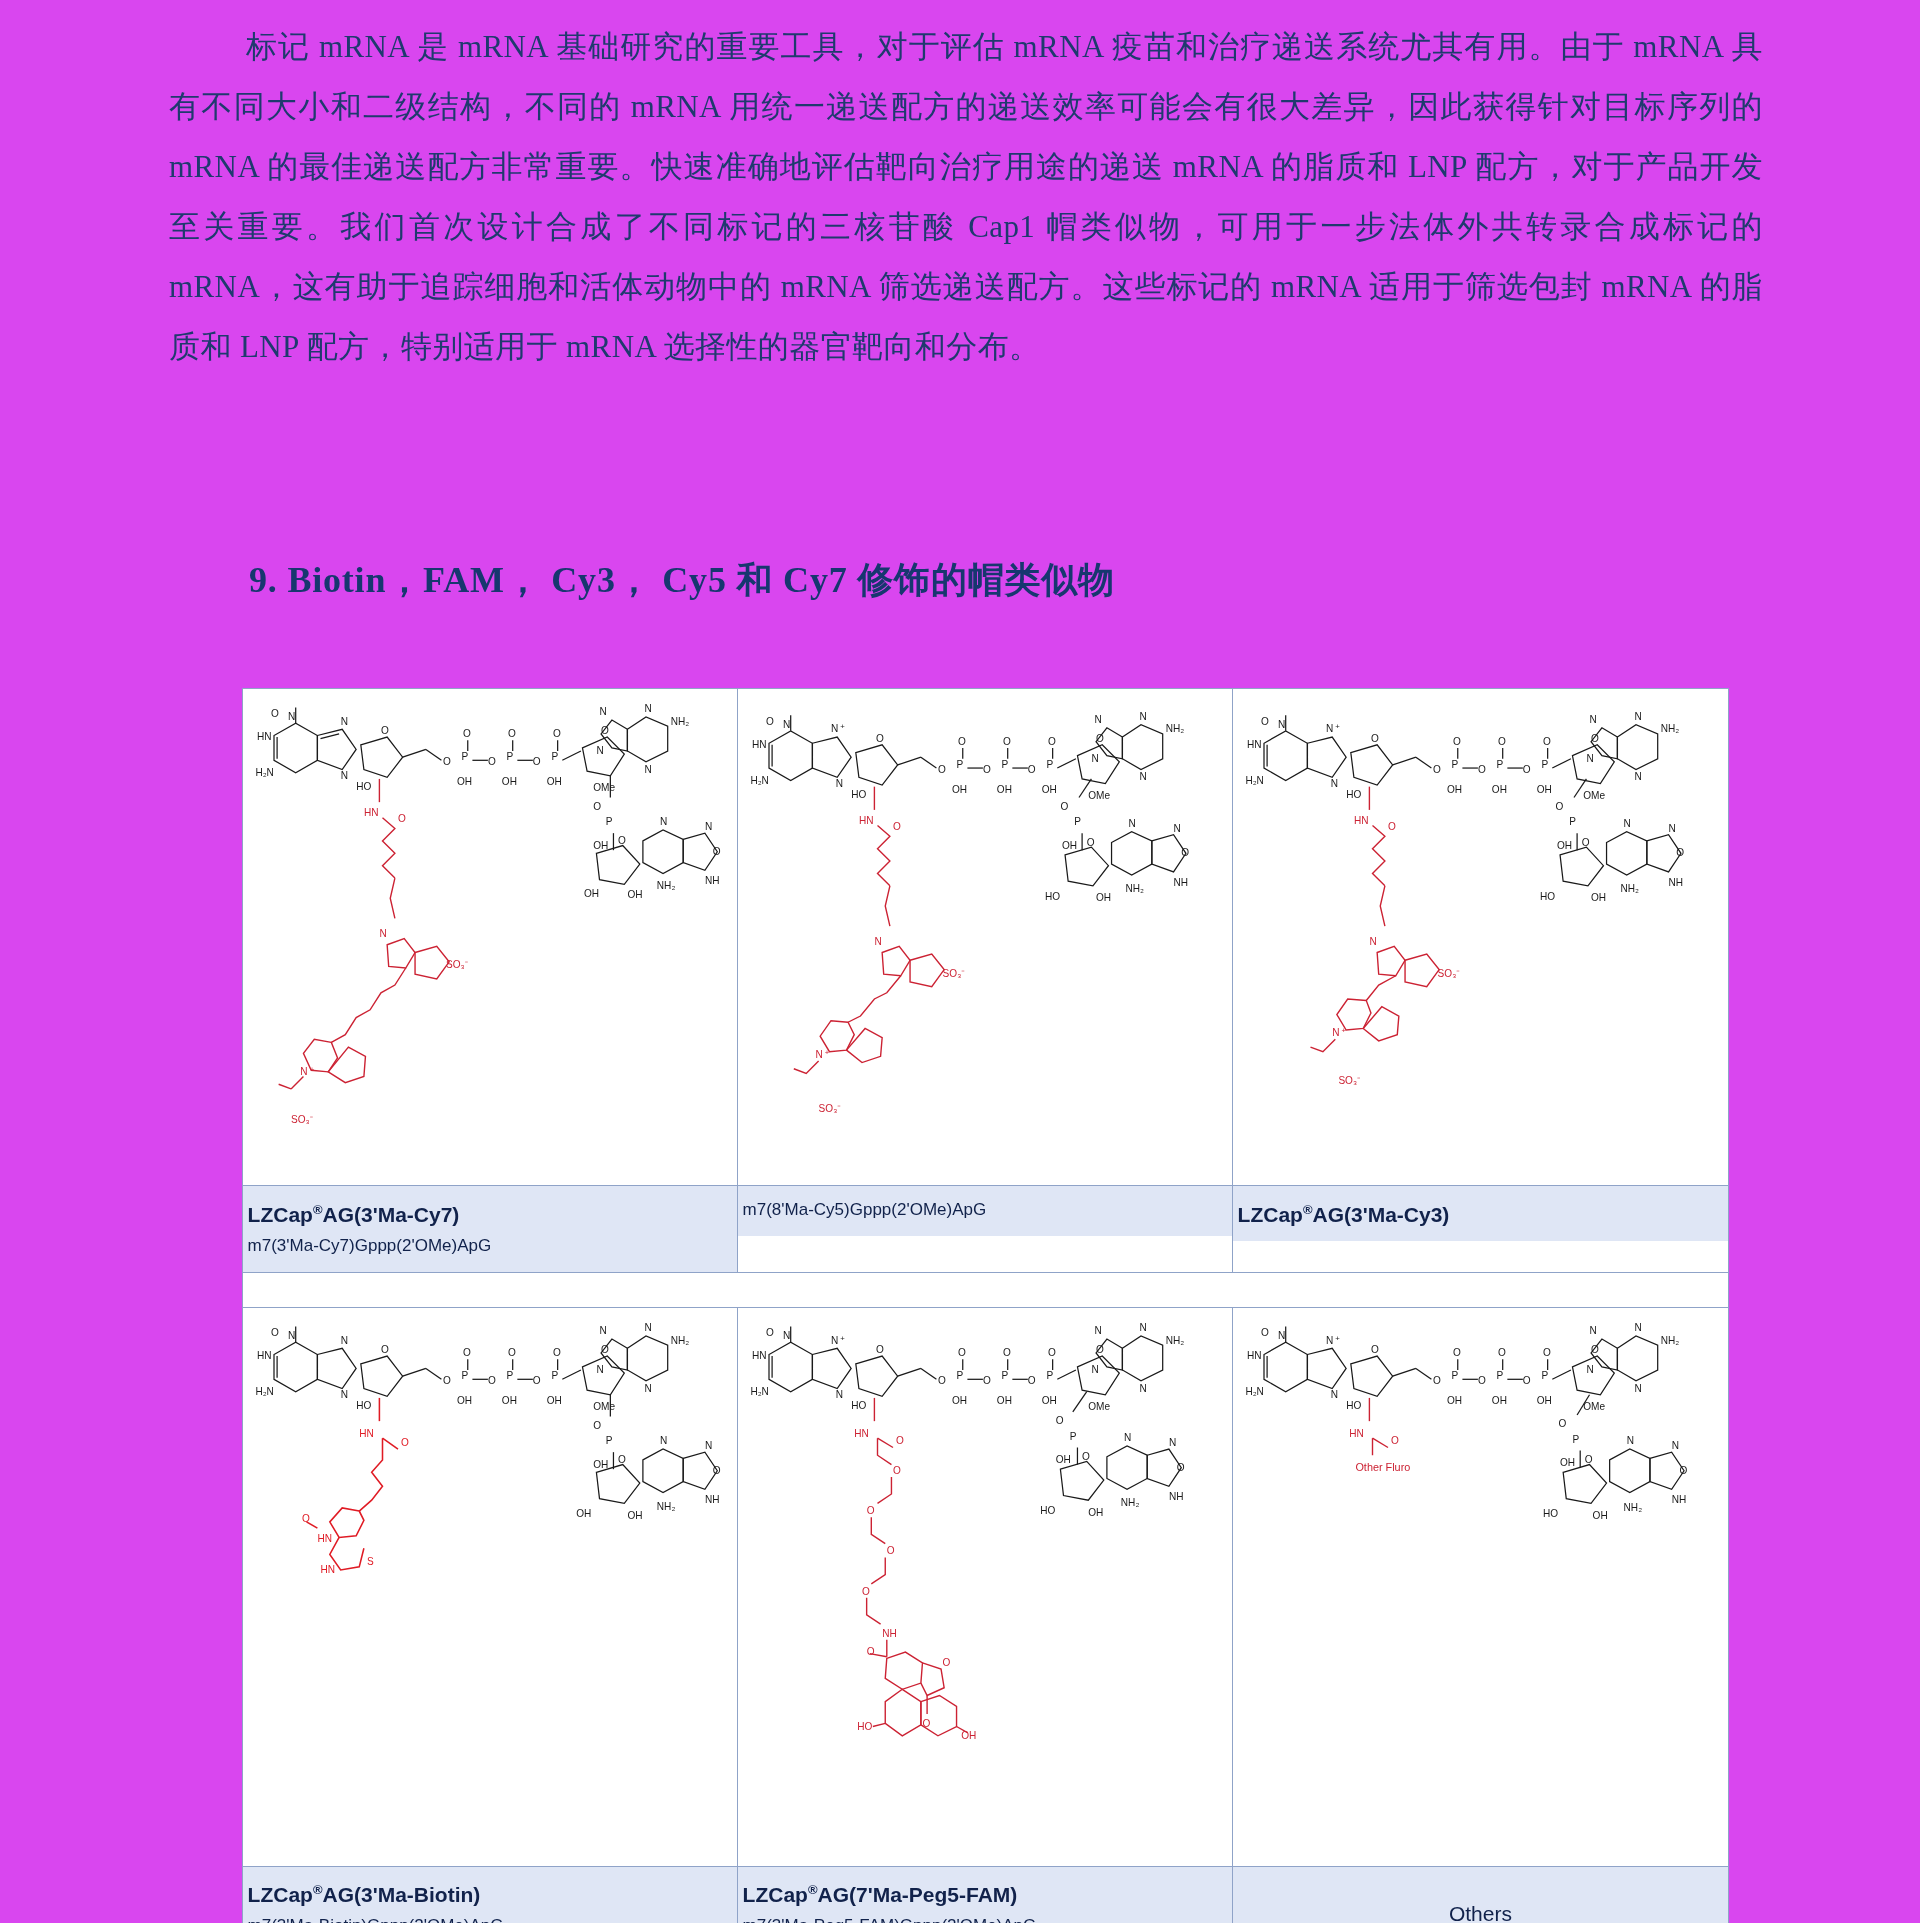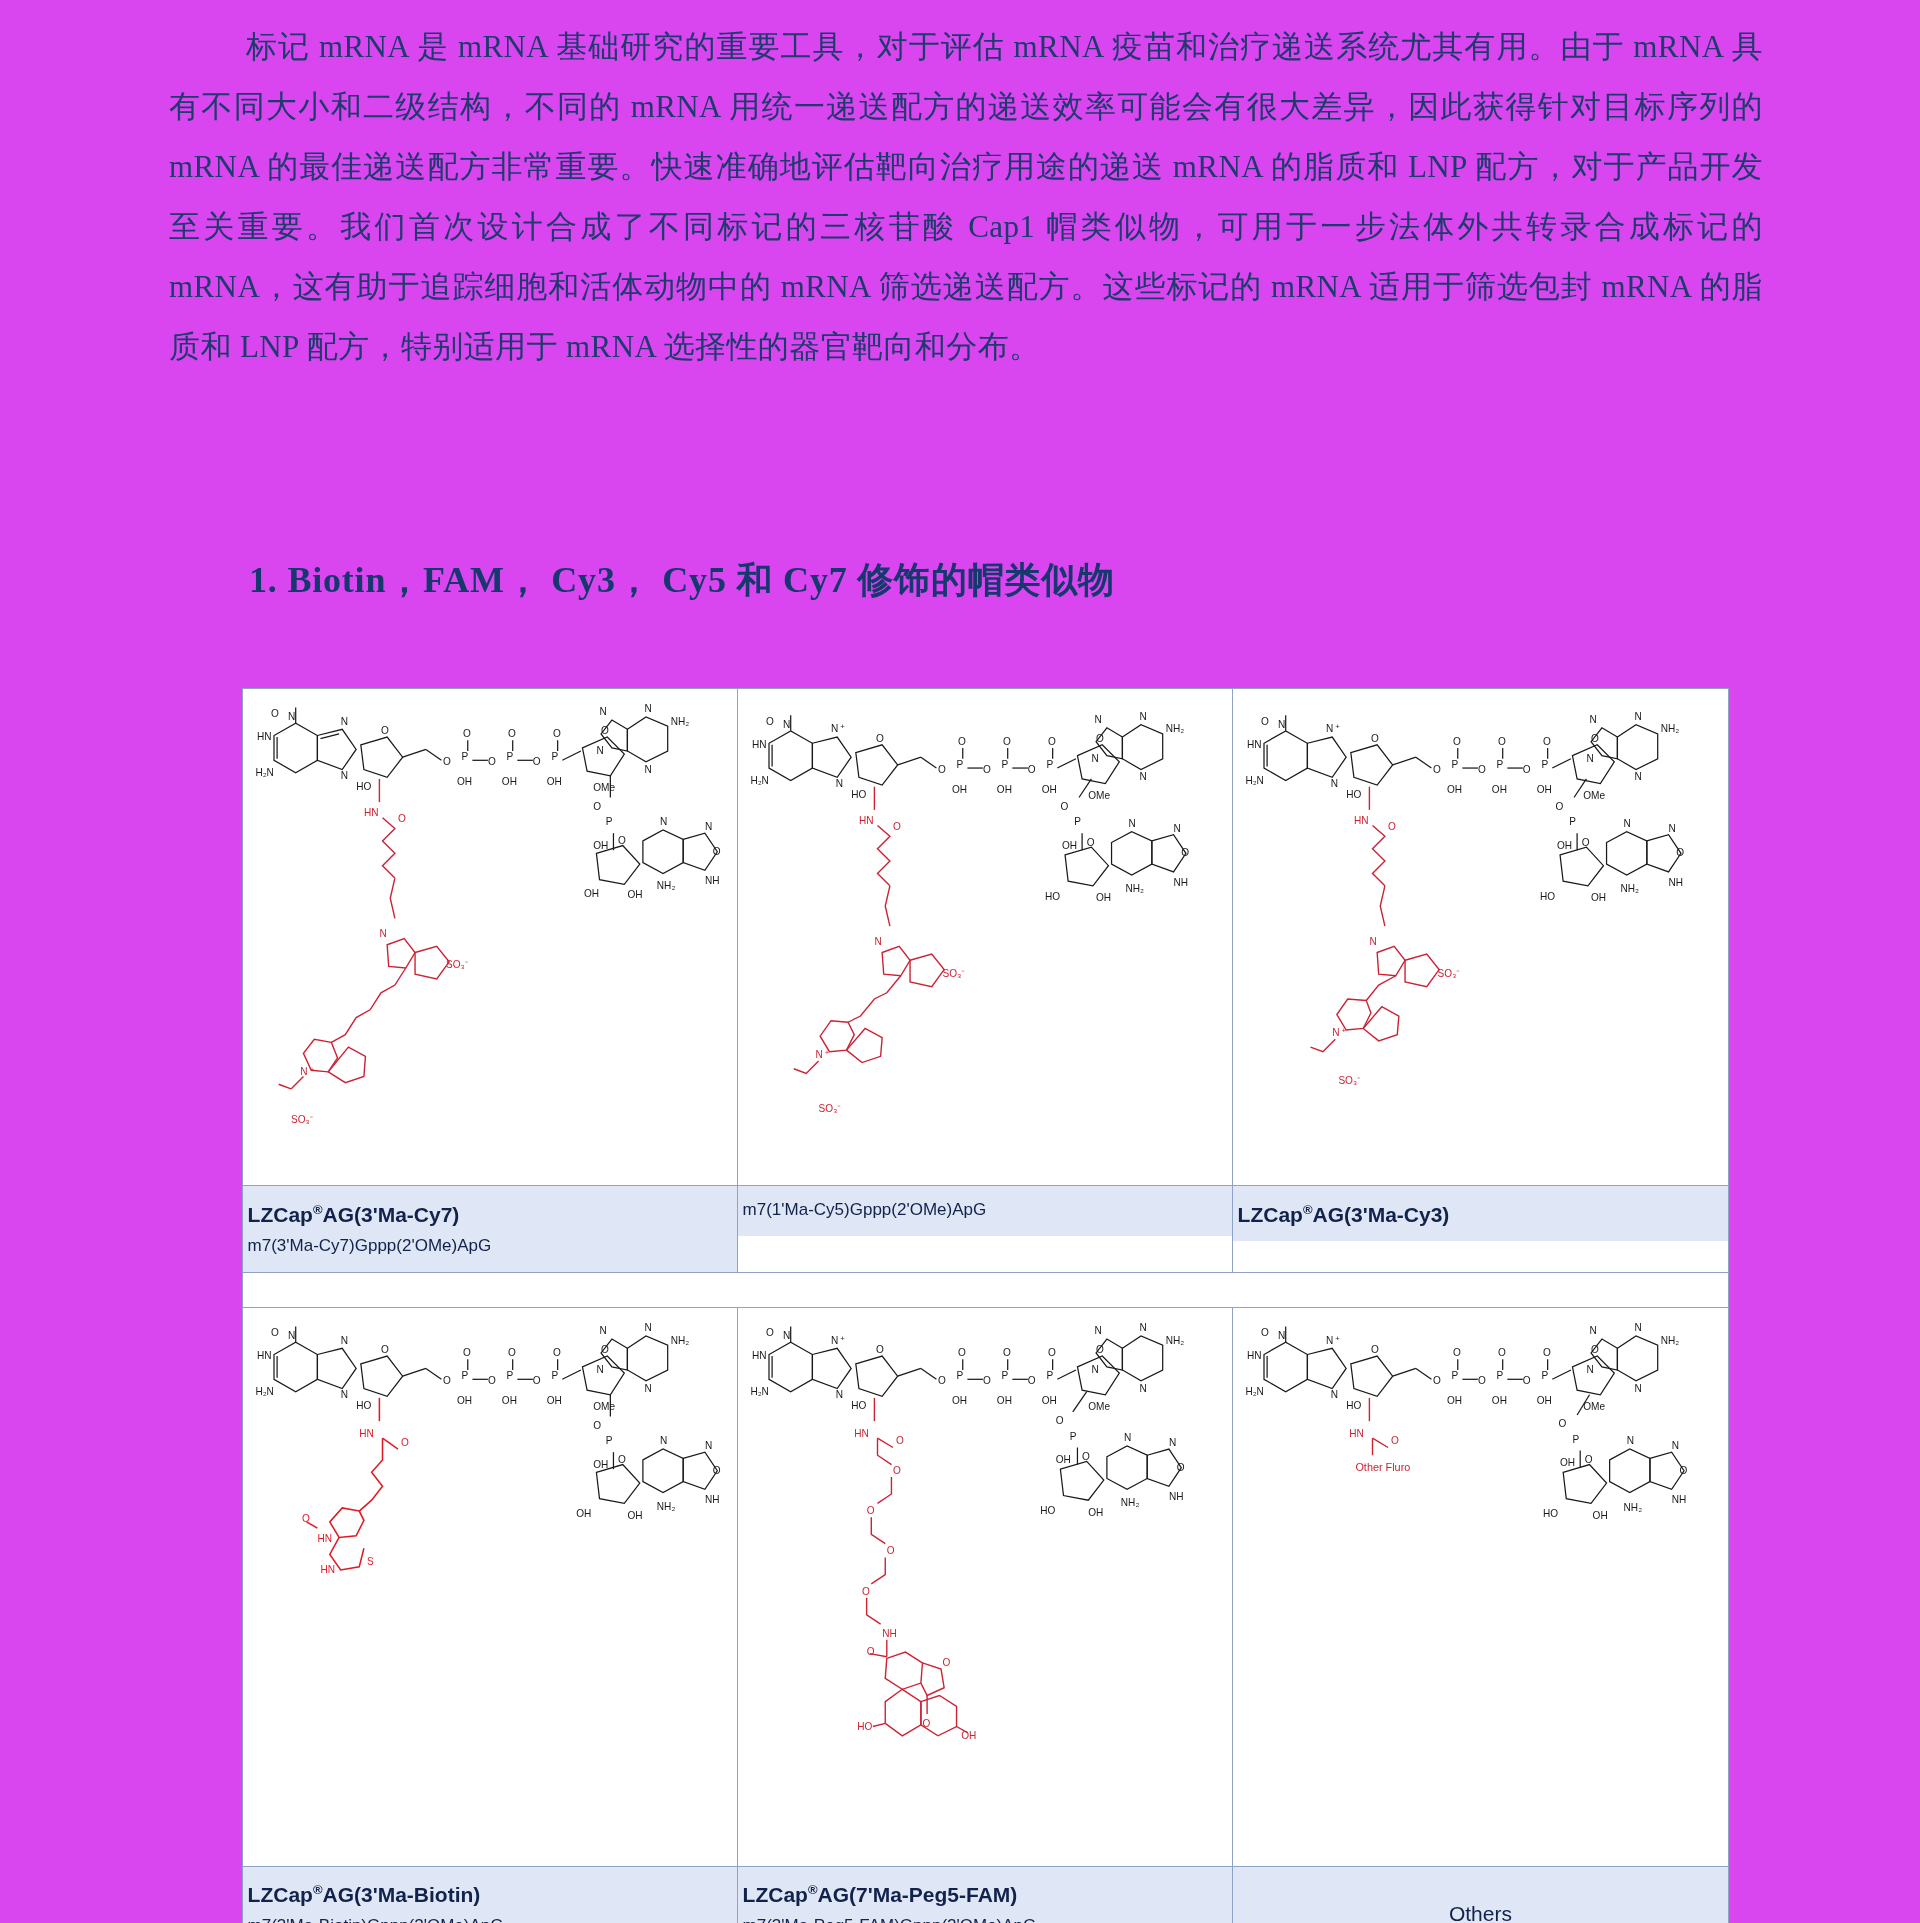--- a/index.html
+++ b/index.html
@@ -111,21 +111,21 @@
   .sup { font-size: 0.62em; vertical-align: super; }
   svg { display: block; }
 </style>
 </head>
 <body>
 
 <div class="page">
 
   <div class="body-text">标记 mRNA 是 mRNA 基础研究的重要工具，对于评估 mRNA 疫苗和治疗递送系统尤其有用。由于 mRNA 具有不同大小和二级结构，不同的 mRNA 用统一递送配方的递送效率可能会有很大差异，因此获得针对目标序列的 mRNA 的最佳递送配方非常重要。快速准确地评估靶向治疗用途的递送 mRNA 的脂质和 LNP 配方，对于产品开发至关重要。我们首次设计合成了不同标记的三核苷酸 Cap1 帽类似物，可用于一步法体外共转录合成标记的 mRNA，这有助于追踪细胞和活体动物中的 mRNA 筛选递送配方。这些标记的 mRNA 适用于筛选包封 mRNA 的脂质和 LNP 配方，特别适用于 mRNA 选择性的器官靶向和分布。</div>
 
-  <div class="section-heading">1. Biotin，FAM， Cy3， Cy5 和 Cy7 修饰的帽类似物</div>
+  <div class="section-heading">9. Biotin，FAM， Cy3， Cy5 和 Cy7 修饰的帽类似物</div>
 
   <div class="grid">
 
     <div class="grid-row">
 
       <div class="cell">
         <div class="struct">
           <svg width="496" height="496" viewBox="0 0 640 640">
             <g stroke="#1a1a1a" stroke-width="1.6" fill="none" font-family="Liberation Sans, sans-serif" font-size="13">
 
@@ -302,21 +302,21 @@
               <polygon points="140,466 160,482 184,474 186,450 164,438" stroke="#cc2233"></polygon>
               <text x="100" y="476" fill="#cc2233" stroke="none">N</text>
               <text x="112" y="472" fill="#cc2233" stroke="none" font-size="10">+</text>
               <path d="M104,480 L88,496 L72,490"></path>
               <text x="104" y="546" fill="#cc2233" stroke="none">SO₃⁻</text>
               <text x="264" y="372" fill="#cc2233" stroke="none">SO₃⁻</text>
             </g>
           </svg>
         </div>
         <div class="caption">
-          <div class="seq">m7(1'Ma-Cy5)Gppp(2'OMe)ApG</div>
+          <div class="seq">m7(8'Ma-Cy5)Gppp(2'OMe)ApG</div>
         </div>
       </div>
 
       <div class="cell">
         <div class="struct">
           <svg width="496" height="496" viewBox="0 0 640 640">
             <g stroke="#1a1a1a" stroke-width="1.6" fill="none" font-family="Liberation Sans, sans-serif" font-size="13">
               <polygon points="40,70 40,102 68,118 96,102 96,70 68,54"></polygon>
               <polygon points="96,70 128,62 146,88 128,114 96,102"></polygon>
               <line x1="44" y1="72" x2="44" y2="100"></line>

